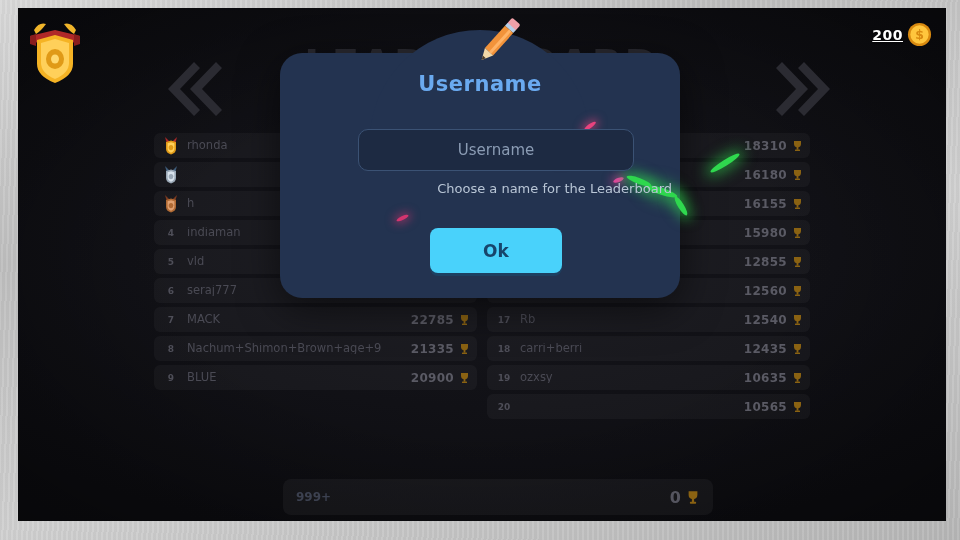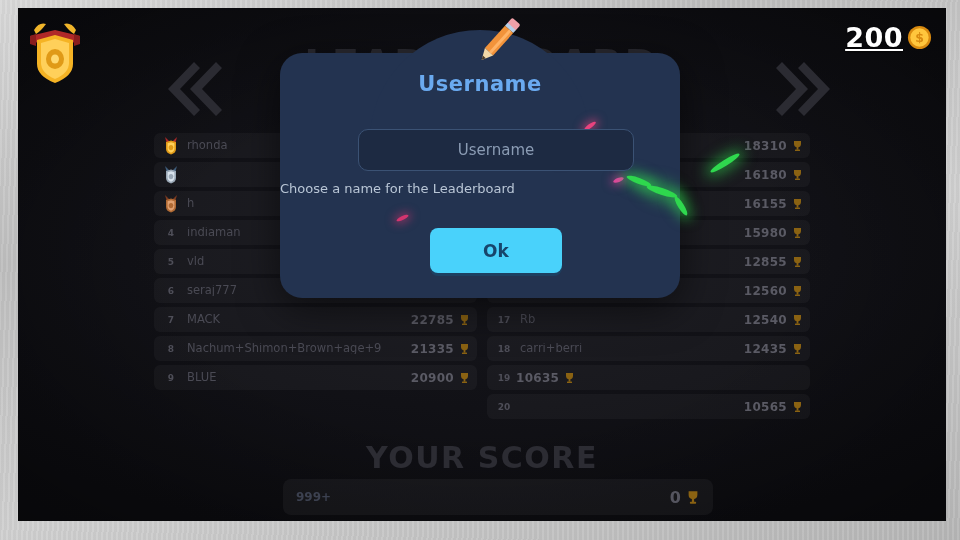--- a/index.html
+++ b/index.html
@@ -64,21 +64,21 @@
   #coin-counter {
     position: absolute;
     right: 14px;
     top: 14px;
     display: flex;
     align-items: center;
     gap: 4px;
     z-index: 6;
   }
   #coin-counter .coin-value {
-    font-size: 27px;
+    font-size: 14px;
     font-weight: bold;
     color: #ffffff;
     letter-spacing: .5px;
     text-shadow: 0 1px 2px rgba(0,0,0,.8);
     text-decoration: underline;
   }
 
   
   .nav-arrow {
     position: absolute;
@@ -285,21 +285,21 @@
     z-index: 13;
     pointer-events: auto;
     outline: none;
   }
   #username-input::placeholder { color: #8b9cb4; opacity: 1; }
   #modal-hint {
     position: absolute;
     left: 262px;
     top: 173px;
     width: 392px;
-    text-align: left;
+    text-align: right;
     font-size: 13px;
     color: #b9c6d6;
     z-index: 13;
     pointer-events: none;
   }
   #ok-button {
     position: absolute;
     left: 412px;
     top: 220px;
     width: 132px;
@@ -556,20 +556,21 @@
             <span style="display: flex;">
               <svg class="trophy" viewBox="0 0 11 12">
                 <path d="M2 1 H9 V4 Q9 7 5.5 7.5 Q2 7 2 4 Z" fill="#8a6212"></path>
                 <rect x="4.6" y="7" width="1.8" height="2.6" fill="#8a6212"></rect>
                 <rect x="3" y="9.4" width="5" height="1.5" rx=".5" fill="#8a6212"></rect>
               </svg>
             </span>
           </div>
           <div class="board-row">
             <div class="rank-cell">19</div>
+            <div class="name-cell">ozxsy</div>
             <div class="score-cell">10635</div>
             <span style="display: flex;">
               <svg class="trophy" viewBox="0 0 11 12">
                 <path d="M2 1 H9 V4 Q9 7 5.5 7.5 Q2 7 2 4 Z" fill="#8a6212"></path>
                 <rect x="4.6" y="7" width="1.8" height="2.6" fill="#8a6212"></rect>
                 <rect x="3" y="9.4" width="5" height="1.5" rx=".5" fill="#8a6212"></rect>
               </svg>
             </span>
           </div>
           <div class="board-row">
@@ -580,21 +581,20 @@
               <svg class="trophy" viewBox="0 0 11 12">
                 <path d="M2 1 H9 V4 Q9 7 5.5 7.5 Q2 7 2 4 Z" fill="#8a6212"></path>
                 <rect x="4.6" y="7" width="1.8" height="2.6" fill="#8a6212"></rect>
                 <rect x="3" y="9.4" width="5" height="1.5" rx=".5" fill="#8a6212"></rect>
               </svg>
             </span>
           </div>
         </div>
     </div>
 
-    <div id="your-score-title">YOUR SCORE</div>
     <div id="your-score-row">
       <span class="ys-rank">999+</span>
       <span class="ys-spacer"></span>
       <span class="ys-value">0</span>
       <svg class="trophy" viewBox="0 0 11 12" style="width:14px;height:15px;">
         <path d="M2 1 H9 V4 Q9 7 5.5 7.5 Q2 7 2 4 Z" fill="#8a6212"></path>
         <rect x="4.6" y="7" width="1.8" height="2.6" fill="#8a6212"></rect>
         <rect x="3" y="9.4" width="5" height="1.5" rx=".5" fill="#8a6212"></rect>
       </svg>
     </div>

